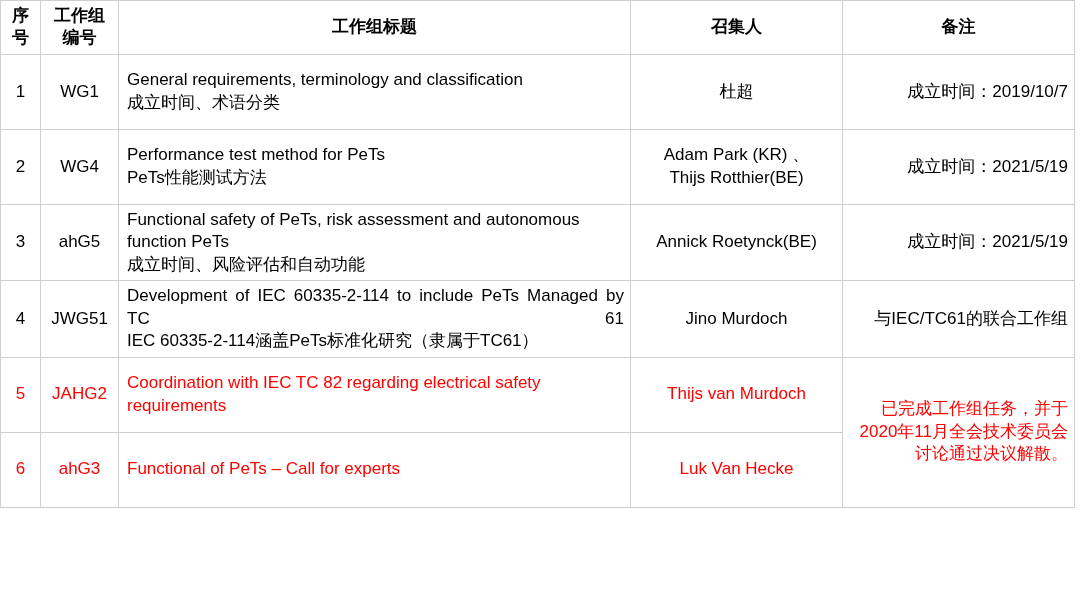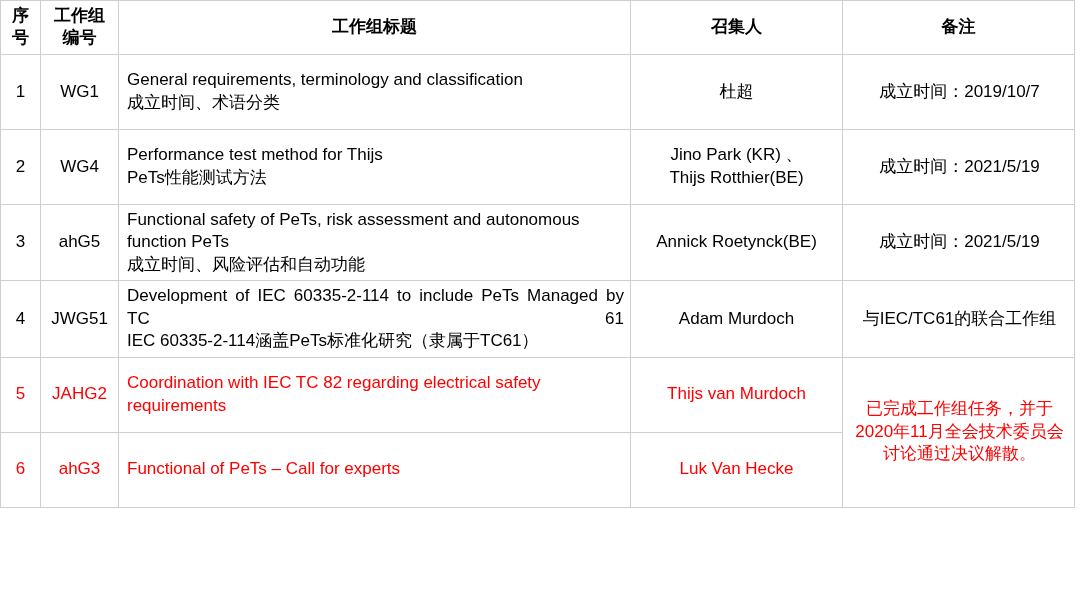--- a/index.html
+++ b/index.html
@@ -43,21 +43,21 @@
   .col-note  { width: 232px; }
 
   td.c-no, td.c-code, td.c-conv {
     text-align: center;
   }
   td.c-title {
     text-align: left;
     padding-left: 8px;
   }
   td.c-note {
-    text-align: center;
+    text-align: right;
     padding-left: 8px;
   }
   .row-red td {
     color: #ff0000;
   }
   .note-red {
     color: #ff0000;
   }
   .line { display: block; }
   .just {
@@ -99,25 +99,25 @@
         <span class="line">成立时间、术语分类</span>
       </td>
       <td class="c-conv">杜超</td>
       <td class="c-note">成立时间：2019/10/7</td>
     </tr>
 
     <tr>
       <td class="c-no tall">2</td>
       <td class="c-code">WG4</td>
       <td class="c-title">
-        <span class="line">Performance test method for Thijs</span>
+        <span class="line">Performance test method for PeTs</span>
         <span class="line">PeTs性能测试方法</span>
       </td>
       <td class="c-conv">
-        <span class="line">Jino Park (KR) 、</span>
+        <span class="line">Adam Park (KR) 、</span>
         <span class="line">Thijs Rotthier(BE)</span>
       </td>
       <td class="c-note">成立时间：2021/5/19</td>
     </tr>
 
     <tr>
       <td class="c-no tall">3</td>
       <td class="c-code">ahG5</td>
       <td class="c-title">
         <span class="line">Functional safety of PeTs, risk assessment and autonomous function PeTs</span>
@@ -127,21 +127,21 @@
       <td class="c-note">成立时间：2021/5/19</td>
     </tr>
 
     <tr>
       <td class="c-no tall">4</td>
       <td class="c-code">JWG51</td>
       <td class="c-title">
         <span class="line just">Development of IEC 60335-2-114 to include PeTs Managed by TC 61</span>
         <span class="line"> IEC 60335-2-114涵盖PeTs标准化研究（隶属于TC61）</span>
       </td>
-      <td class="c-conv">Adam Murdoch</td>
+      <td class="c-conv">Jino Murdoch</td>
       <td class="c-note">与IEC/TC61的联合工作组</td>
     </tr>
 
     <tr class="row-red">
       <td class="c-no tall">5</td>
       <td class="c-code">JAHG2</td>
       <td class="c-title">Coordination with IEC TC 82 regarding electrical safety requirements</td>
       <td class="c-conv">Thijs van Murdoch</td>
       <td class="c-note note-red" rowspan="2">已完成工作组任务，并于2020年11月全会技术委员会讨论通过决议解散。</td>
     </tr>

